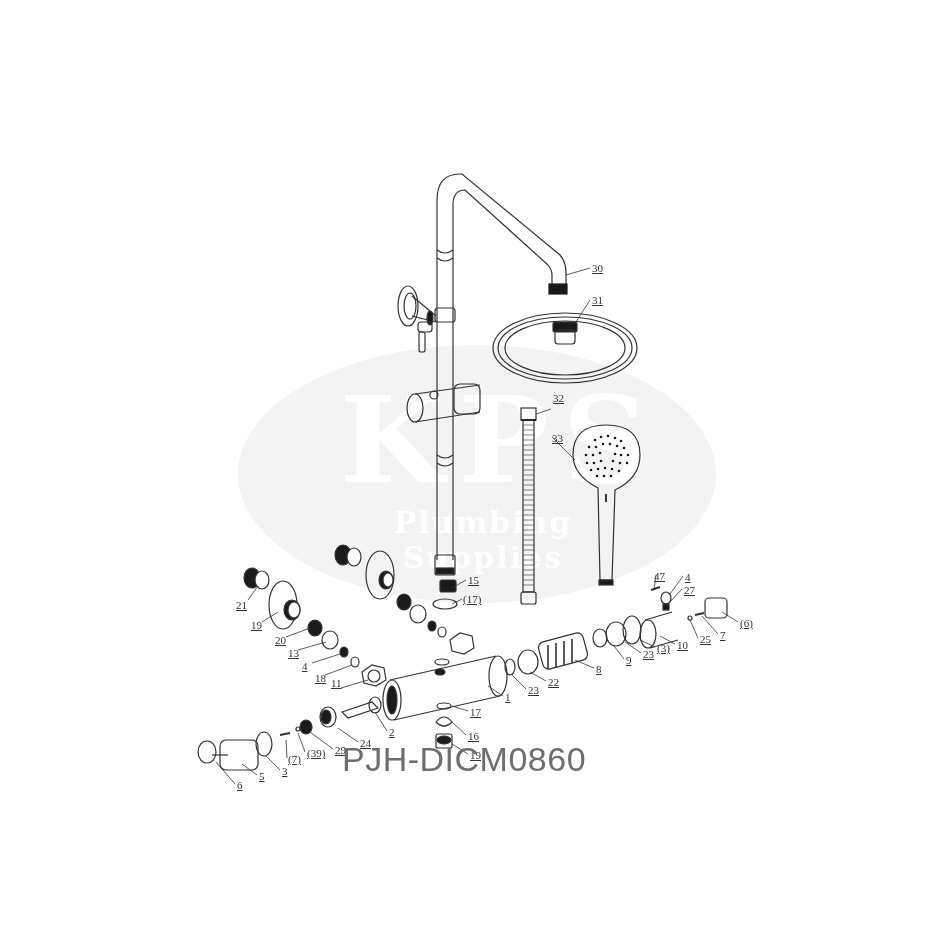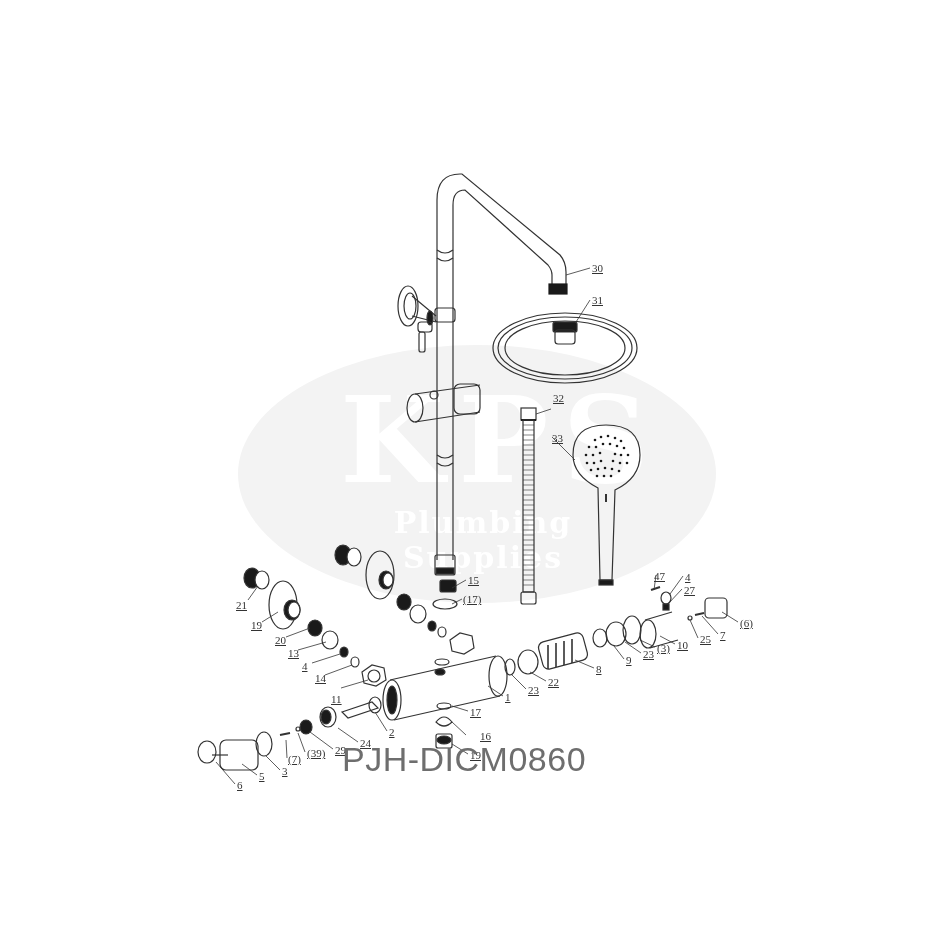--- a/index.html
+++ b/index.html
@@ -230,39 +230,39 @@
   <span class="lbl" style="left:592px;top:295px">31</span>
   <span class="lbl" style="left:553px;top:393px">32</span>
   <span class="lbl" style="left:552px;top:433px">33</span>
   <span class="lbl" style="left:468px;top:575px">15</span>
   <span class="lbl" style="left:463px;top:594px">(17)</span>
   <span class="lbl" style="left:236px;top:600px">21</span>
   <span class="lbl" style="left:251px;top:620px">19</span>
   <span class="lbl" style="left:275px;top:635px">20</span>
   <span class="lbl" style="left:288px;top:648px">13</span>
   <span class="lbl" style="left:302px;top:661px">4</span>
-  <span class="lbl" style="left:315px;top:673px">14</span>
-  <span class="lbl" style="left:331px;top:694px">11</span>
+  <span class="lbl" style="left:315px;top:673px">18</span>
+  <span class="lbl" style="left:331px;top:678px">11</span>
   <span class="lbl" style="left:654px;top:571px">47</span>
   <span class="lbl" style="left:685px;top:572px">4</span>
   <span class="lbl" style="left:684px;top:585px">27</span>
   <span class="lbl" style="left:740px;top:618px">(6)</span>
   <span class="lbl" style="left:720px;top:630px">7</span>
   <span class="lbl" style="left:700px;top:634px">25</span>
   <span class="lbl" style="left:677px;top:640px">10</span>
   <span class="lbl" style="left:657px;top:643px">(3)</span>
   <span class="lbl" style="left:643px;top:649px">23</span>
   <span class="lbl" style="left:626px;top:655px">9</span>
   <span class="lbl" style="left:596px;top:664px">8</span>
   <span class="lbl" style="left:548px;top:677px">22</span>
   <span class="lbl" style="left:528px;top:685px">23</span>
   <span class="lbl" style="left:505px;top:692px">1</span>
   <span class="lbl" style="left:470px;top:707px">17</span>
   <span class="lbl" style="left:389px;top:727px">2</span>
-  <span class="lbl" style="left:480px;top:731px">16</span>
+  <span class="lbl" style="left:468px;top:731px">16</span>
   <span class="lbl" style="left:360px;top:738px">24</span>
   <span class="lbl" style="left:335px;top:745px">29</span>
   <span class="lbl" style="left:307px;top:748px">(39)</span>
   <span class="lbl" style="left:288px;top:754px">(7)</span>
   <span class="lbl" style="left:282px;top:766px">3</span>
   <span class="lbl" style="left:259px;top:771px">5</span>
   <span class="lbl" style="left:237px;top:780px">6</span>
   <span class="lbl" style="left:470px;top:750px">19</span>
 
   <div class="model">PJH-DICM0860</div>

